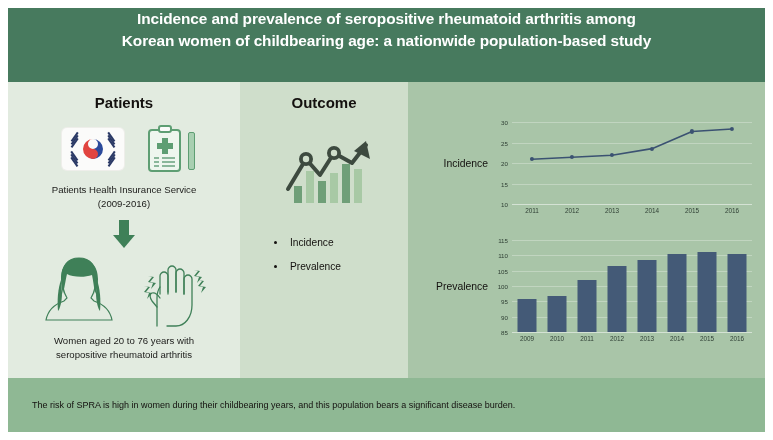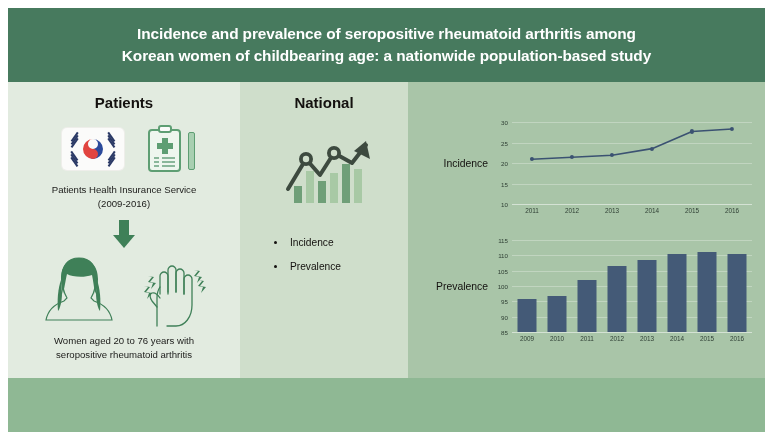--- a/index.html
+++ b/index.html
@@ -12,21 +12,21 @@
   .abstract {
     position: absolute;
     left: 8px; top: 8px;
     width: 757px; height: 424px;
     display: flex; flex-direction: column;
   }
   
   .header {
     background: #477a5e;
     height: 74px;
-    display: flex; align-items: center; justify-content: center;
+    display: flex; justify-content: center;
     padding: 0 28px;
   }
   .header-title {
     color: #ffffff;
     font-size: 15.4px;
     font-weight: bold;
     line-height: 1.45;
     text-align: center;
     letter-spacing: -0.1px;
   }
@@ -219,21 +219,21 @@
         </svg>
       </div>
 
       <div class="caption" style="margin-top:6px">
         <div>Women aged 20 to 76 years with</div>
         <div>seropositive rheumatoid arthritis</div>
       </div>
     </div>
 
     <div class="panel panel-outcome">
-      <div class="panel-title">National</div>
+      <div class="panel-title">Outcome</div>
 
       <svg class="outcome-icon" width="96" height="74" viewBox="0 0 96 74">
         <rect x="18" y="53" width="8" height="17" fill="#6f9f78"></rect>
         <rect x="30" y="38" width="8" height="32" fill="#a8c9a5"></rect>
         <rect x="42" y="48" width="8" height="22" fill="#6f9f78"></rect>
         <rect x="54" y="40" width="8" height="30" fill="#a8c9a5"></rect>
         <rect x="66" y="31" width="8" height="39" fill="#6f9f78"></rect>
         <rect x="78" y="36" width="8" height="34" fill="#a8c9a5"></rect>
         <polyline points="12,56 30,26 44,42 58,20 76,30 90,12" fill="none" stroke="#3d4a3f" stroke-width="4" stroke-linecap="round" stroke-linejoin="round"></polyline>
         <polygon points="90,8 94,26 78,18" fill="#3d4a3f"></polygon>
@@ -320,14 +320,15 @@
             <div class="bar" style="left: 195px; height: 79.7333px; background: rgb(68, 90, 119);"></div>
             <div class="tick-x" style="left: 195px;">2015</div>
             <div class="bar" style="left: 225px; height: 77.5867px; background: rgb(68, 90, 119);"></div>
             <div class="tick-x" style="left: 225px;">2016</div>
           </div>
       </div>
     </div>
   </div>
 
   <div class="conclusion">
+    <div class="conclusion-text">The risk of SPRA is high in women during their childbearing years, and this population bears a significant disease burden.</div>
   </div>
 </div>
 
 </body></html>

